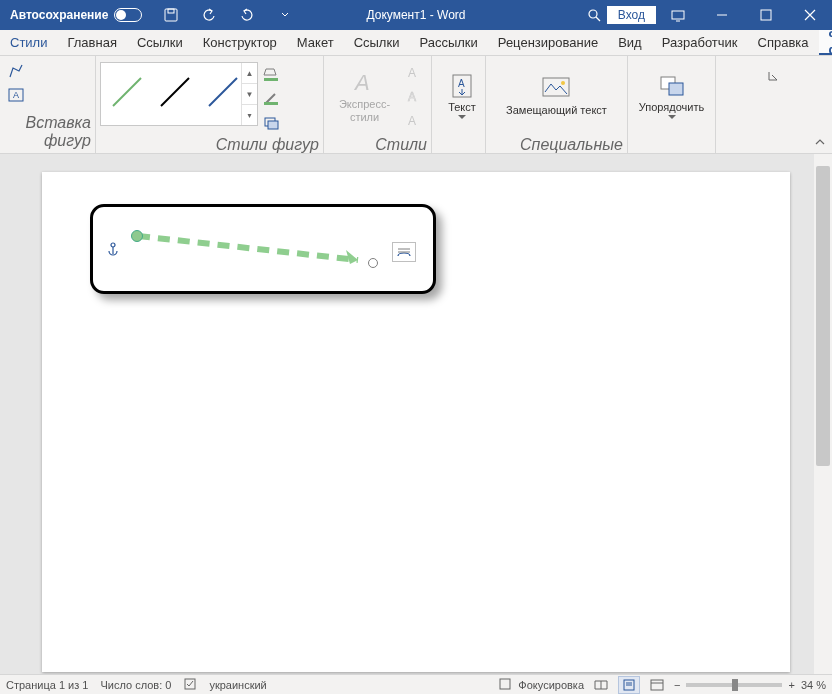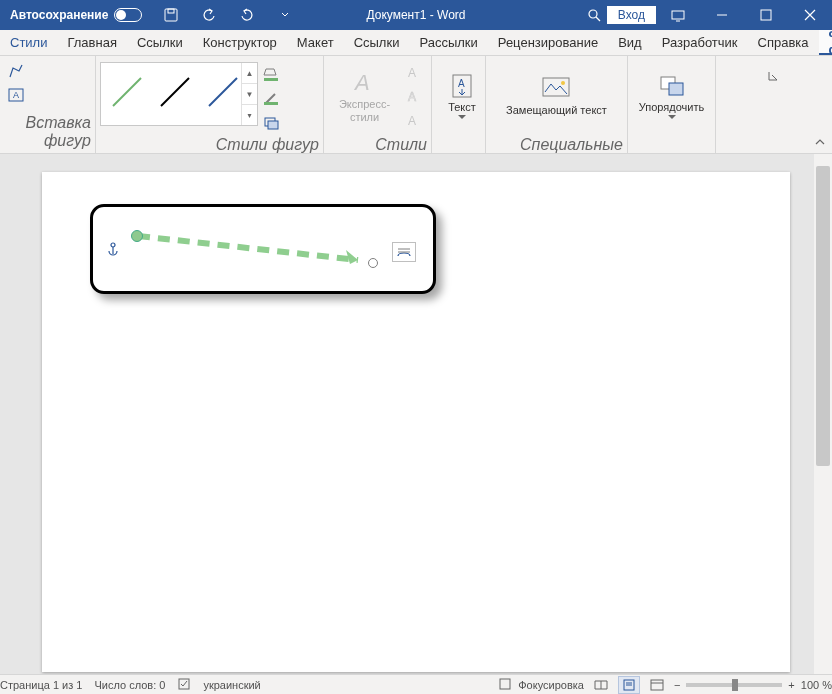--- a/index.html
+++ b/index.html
@@ -52,21 +52,21 @@
 
 
 .callout { position: absolute; left: 90px; top: 204px; width: 346px; height: 90px; border: 3px solid #000; border-radius: 14px; background: #fff; box-shadow: 6px 6px 8px rgba(0,0,0,0.35); }
 .anchor { position: absolute; left: 106px; top: 242px; }
 .arrow-shape { position: absolute; left: 130px; top: 228px; width: 250px; height: 40px; }
 .handle { position: absolute; width: 10px; height: 10px; border: 1px solid #7f7f7f; background: #fff; border-radius: 50%; }
 .handle.green { background: #8ec98e; border-color: #4a8; width: 12px; height: 12px; }
 .layout-btn { position: absolute; left: 392px; top: 242px; width: 24px; height: 20px; border: 1px solid #bfbfbf; background: #fff; display: flex; align-items: center; justify-content: center; }
 
 
-.status { position: absolute; left: 0; right: 0; bottom: 0; height: 20px; background: #f3f2f1; border-top: 1px solid #d6d6d6; display: flex; align-items: center; font-size: 11px; color: #505050; padding: 0 0; gap: 12px; text-align: center; }
+.status { position: absolute; left: 0; right: 0; bottom: 0; height: 20px; background: #f3f2f1; border-top: 1px solid #d6d6d6; display: flex; align-items: center; font-size: 11px; color: #505050; padding: 0 6px; gap: 12px; text-align: center; }
 .status .right { margin-left: auto; display: flex; align-items: center; gap: 6px; }
 .view-btn { width: 22px; height: 18px; border: 1px solid transparent; display:flex; align-items:center; justify-content:center; }
 .view-btn.active { background: #e1e7f2; border-color: #b5c5de; }
 .zoom-track { width: 96px; height: 4px; background: #c8c8c8; position: relative; }
 .zoom-track .knob { position: absolute; left: 46px; top: -4px; width: 6px; height: 12px; background: #888; }
 </style>
 </head>
 <body>
 
 <div class="titlebar">
@@ -363,15 +363,15 @@
         <svg width="14" height="12" viewBox="0 0 14 12">
           <rect x="1" y="1" width="12" height="10" fill="none" stroke="#666"></rect>
           <line x1="1" y1="4" x2="13" y2="4" stroke="#666"></line>
         </svg>
       </div>
     <span>−</span>
     <div class="zoom-track">
         <div class="knob"></div>
       </div>
     <span>+</span>
-    <span>100 %</span>
+    <span>34 %</span>
   </div>
 </div>
 
 </body></html>

